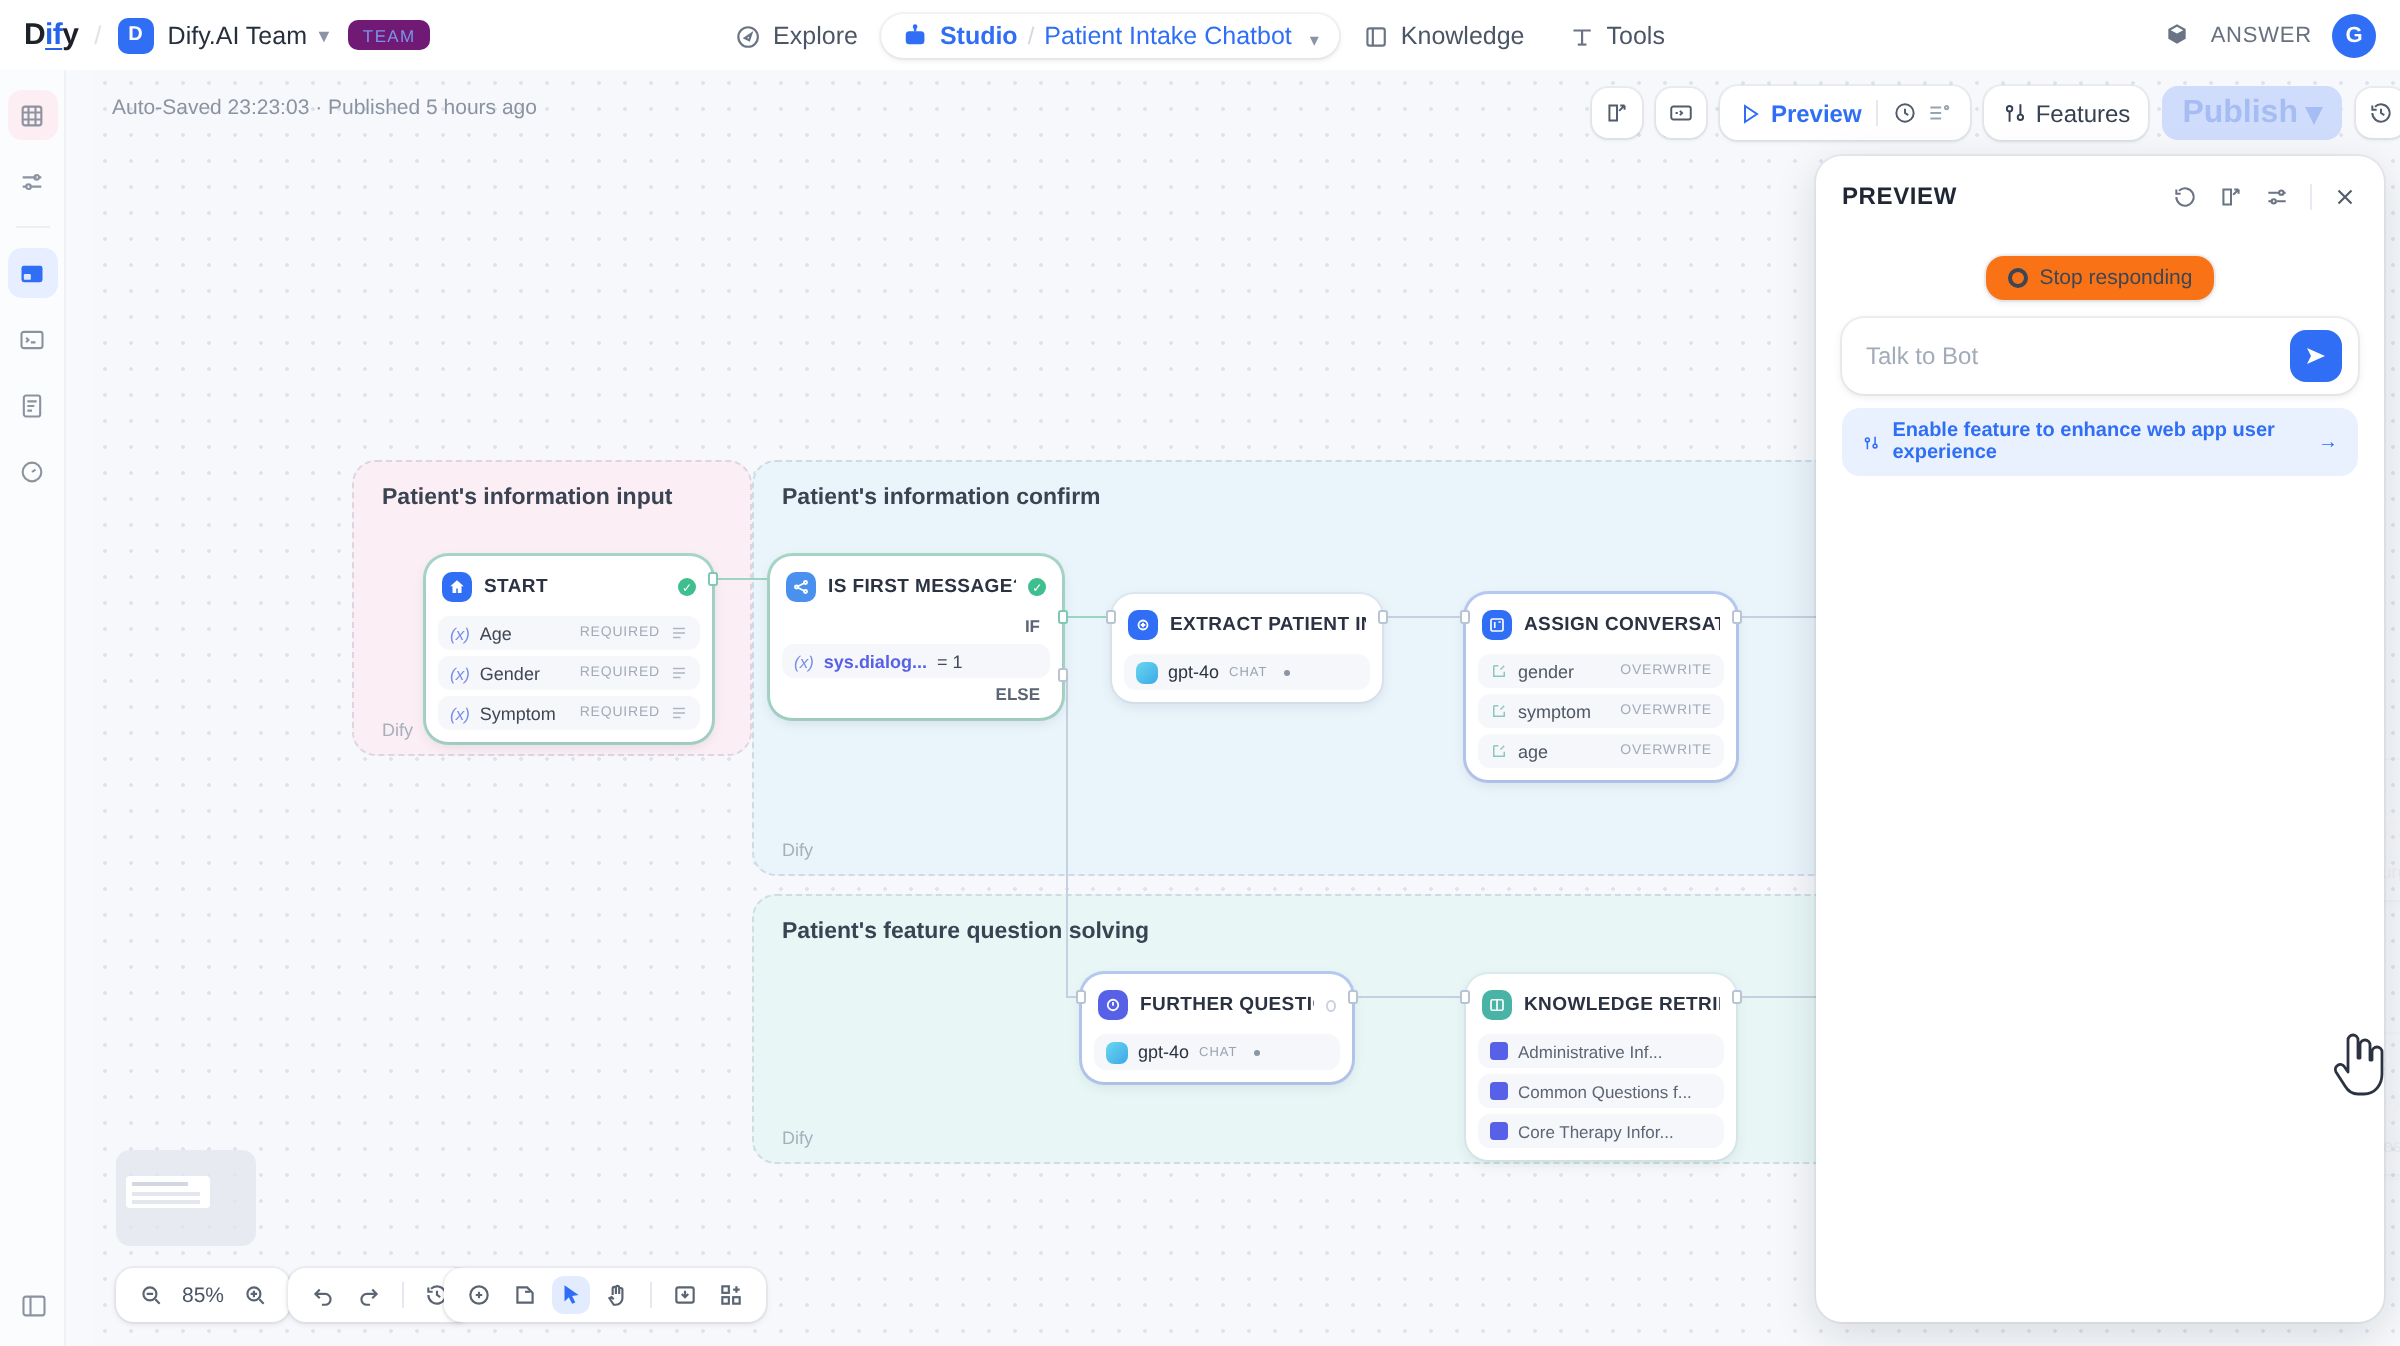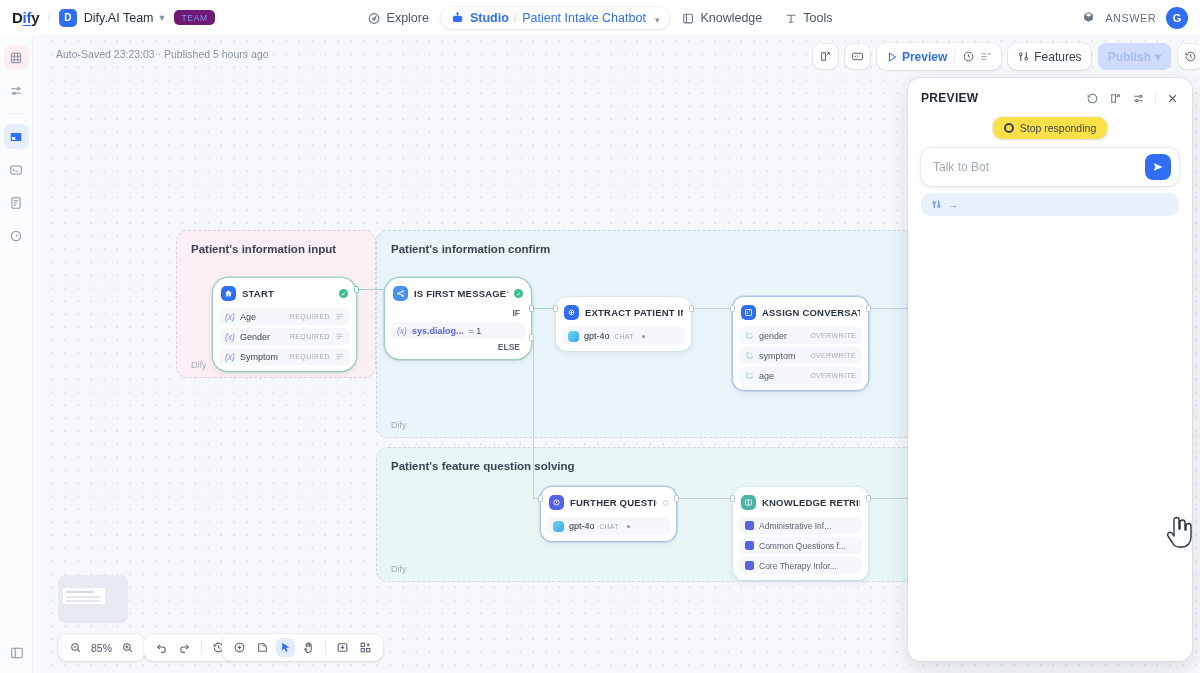--- a/index.html
+++ b/index.html
@@ -91,21 +91,21 @@
   .pill-group {
     height: 27px; background: #fff; border-radius: 9px; display: flex;
     align-items: center; gap: 4px; padding: 0 9px;
     box-shadow: 0 1px 2px rgba(16,24,40,.08), 0 0 0 1px rgba(16,24,40,.05);
   }
   .pill-group .lbl { font-size: 12px; color: #2f6ef5; font-weight: 600; }
   .pill-group .lbl.dark { color: #374151; font-weight: 500; }
   .vdiv { width: 1px; height: 13px; background: #e5e8ee; margin: 0 3px; }
   .publish-btn {
     height: 27px; padding: 0 10px; border-radius: 8px; background: #cfdcfb;
-    color: #a6bdf3; font-size: 12px; font-weight: 600;
+    color: #a6bdf3; font-size: 16px; font-weight: 600;
     display: flex; align-items: center; gap: 4px;
   }
 
   
   .group {
     position: absolute; border-radius: 12px;
     border: 1px dashed rgba(160,170,190,.35);
   }
   .group .g-title {
     position: absolute; top: 12px; left: 14px;
@@ -118,21 +118,21 @@
   .g-pink  { background: #fbeef4; }
   .g-blue  { background: #e9f4fb; }
   .g-cyan  { background: #e8f7f6; }
 
   
   .node {
     position: absolute; background: #fff; border-radius: 11px;
     box-shadow: 0 2px 7px rgba(16,24,40,.09), 0 0 0 1px rgba(16,24,40,.04);
     padding: 6px; z-index: 5;
   }
-  .node.sel { box-shadow: 0 2px 7px rgba(16,24,40,.10), 0 0 0 1.5px #a9d9c9; border-radius: 15px; }
+  .node.sel { box-shadow: 0 2px 7px rgba(16,24,40,.10), 0 0 0 1.5px #a9d9c9; }
   .node.sel2 { box-shadow: 0 2px 7px rgba(16,24,40,.10), 0 0 0 1.5px #b9ccf5; }
   .node-head { display: flex; align-items: center; gap: 6px; padding: 2px 2px 4px 2px; }
   .node-ico {
     width: 15px; height: 15px; border-radius: 5px; flex: 0 0 auto;
     display: flex; align-items: center; justify-content: center;
     color: #fff; font-size: 9px;
   }
   .ico-blue { background: #2f6ef5; }
   .ico-ltblue { background: #4a90ef; }
   .ico-indigo { background: #5661e8; }
@@ -230,23 +230,23 @@
     box-shadow: 0 1px 2px rgba(16,24,40,.07), 0 0 0 1px rgba(16,24,40,.04);
     font-size: 10.5px; font-weight: 700; color: #2b3342;
   }
   .spinner {
     width: 9px; height: 9px; border-radius: 50%;
     border: 1.5px dotted #9aa3b2; border-top-color: transparent;
   }
   .typing { margin-top: 7px; padding-left: 3px; color: #b9c0cb; font-size: 11px; letter-spacing: 2px; }
   .pv-foot { padding: 0 13px 10px 13px; }
   .stop-btn {
-    margin: 4px auto 9px auto; width: fit-content;
+    margin: 15px auto 9px auto; width: fit-content;
     display: flex; align-items: center; gap: 6px;
-    background: #fde047; border-radius: 9px; padding: 5px 11px;
+    background: #f97316; border-radius: 9px; padding: 5px 11px;
     box-shadow: 0 1px 3px rgba(16,24,40,.11), 0 0 0 1px rgba(16,24,40,.05);
     font-size: 10.5px; color: #3d4654;
   }
   .stop-ico { width: 10px; height: 10px; border-radius: 50%; border: 2px solid #3d4654; }
   .input-wrap {
     position: relative; background: #fff; border-radius: 11px; height: 38px;
     display: flex; align-items: center; padding: 0 8px 0 12px;
     box-shadow: 0 1px 4px rgba(16,24,40,.10), 0 0 0 1px rgba(16,24,40,.05);
   }
   .input-wrap input {
@@ -818,20 +818,21 @@
               <path d="M3 4l18 8-18 8 4-8z"></path>
             </svg>
         </div>
       </div>
       <div class="enhance-bar">
         <svg width="11" height="11" viewBox="0 0 24 24" fill="none" stroke="#2f6ef5" stroke-width="2">
             <circle cx="7" cy="8" r="2.5"></circle>
             <circle cx="17" cy="16" r="2.5"></circle>
             <path d="M7 10.5V20M17 13.5V4"></path>
           </svg>
+        <span>Enable feature to enhance web app user experience</span>
         <span>→</span>
       </div>
     </div>
   </div>
 
   <svg class="cursor-hand" width="30" height="34" viewBox="0 0 30 34">
     <path d="M10 4c0-1.4 1.1-2.5 2.5-2.5S15 2.6 15 4v9h1V6.5c0-1.4 1.1-2.5 2.5-2.5S21 5.1 21 6.5V14h1v-4c0-1.4 1.1-2.5 2.5-2.5S27 8.6 27 10v11c0 5.5-3.6 10-9 10h-3c-3 0-5-1.5-6.5-4L4 20c-.7-1.2-.3-2.7.9-3.4 1.2-.7 2.6-.3 3.3.8L10 20V4z" fill="#ffffff" stroke="#2b3342" stroke-width="1.4" stroke-linejoin="round"></path>
   </svg>
 
 </div>

